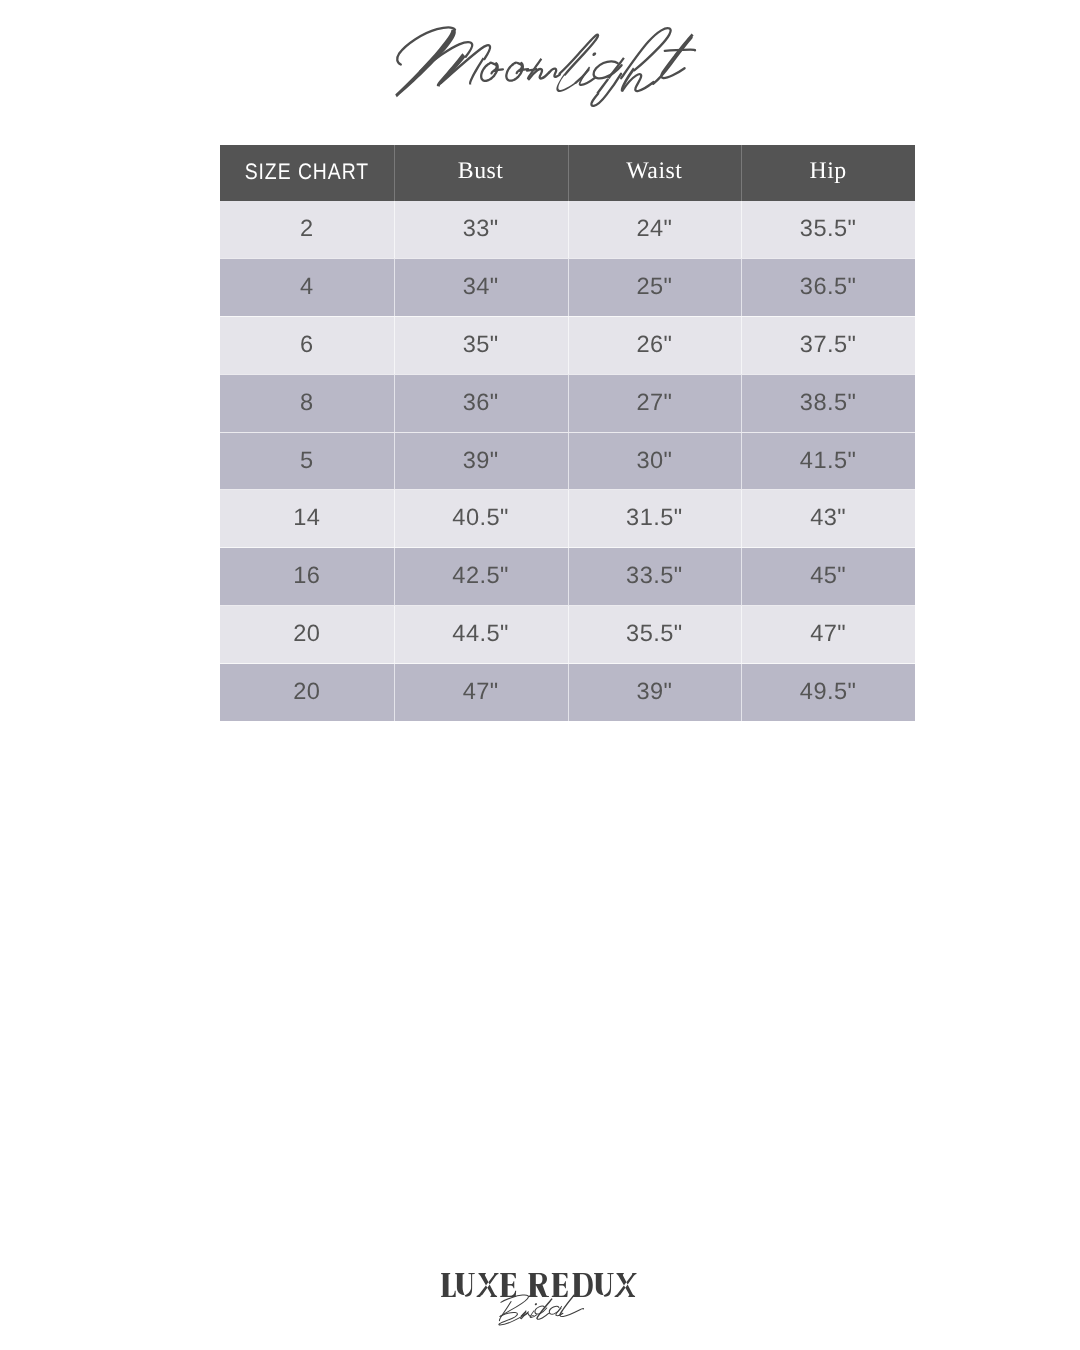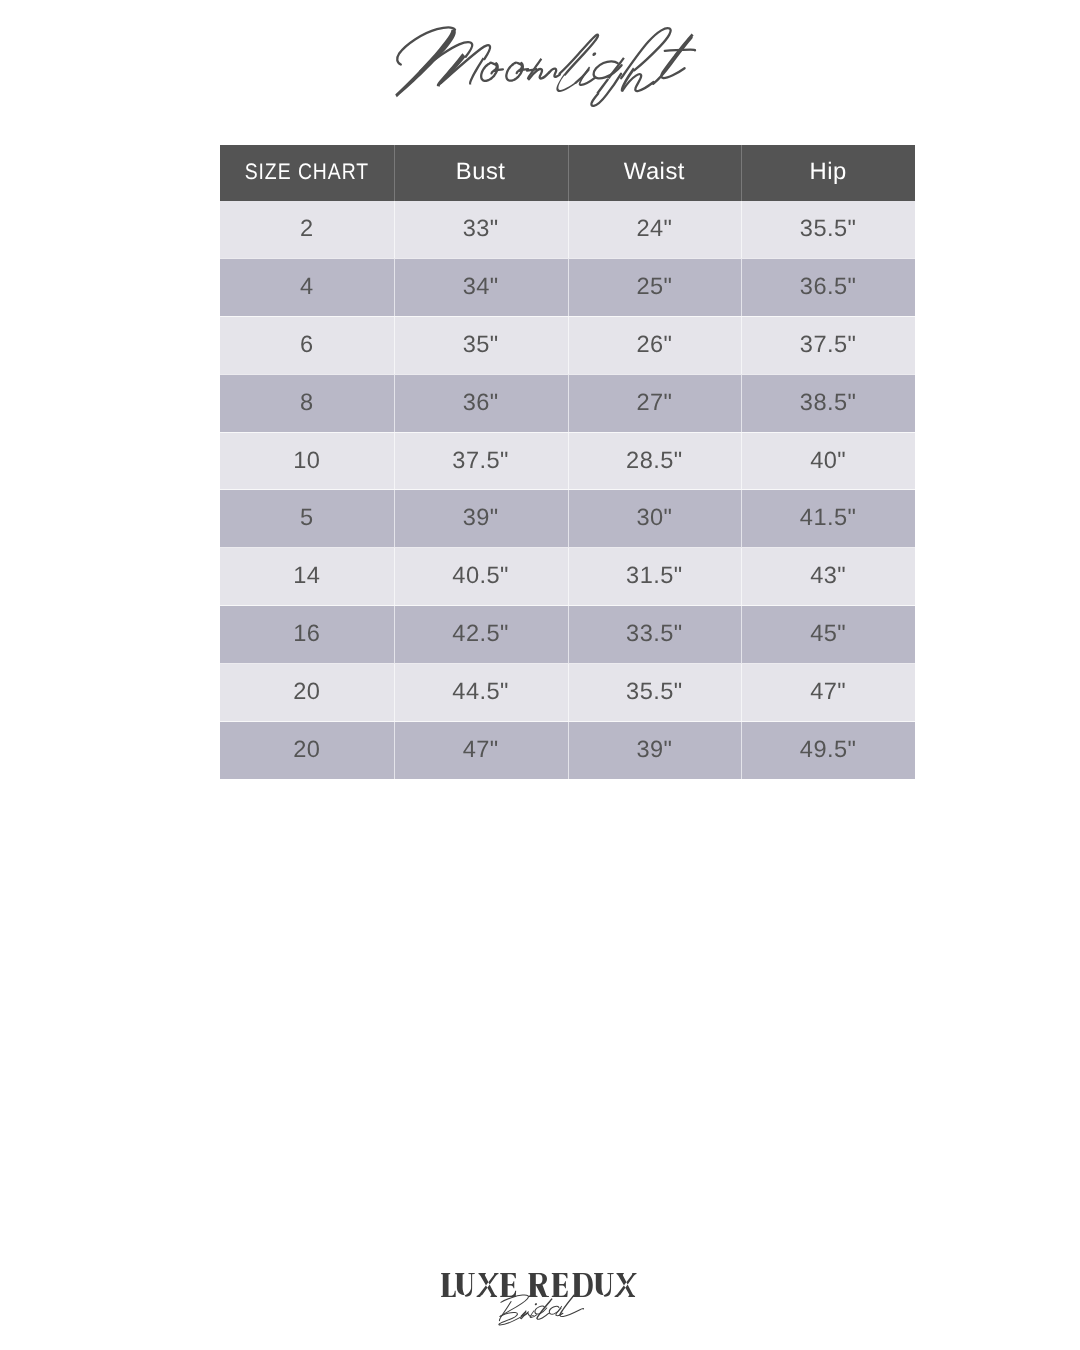--- a/index.html
+++ b/index.html
@@ -14,21 +14,21 @@
   .brand-title{position:absolute;left:0;top:0;width:1080px;height:130px;}
   .brand-title svg{display:block;width:1080px;height:130px;}
 
   
   .size-table{position:absolute;left:192px;top:145px;width:695px;
               border-collapse:collapse;table-layout:fixed;margin-left:28px;}
   .size-table th,.size-table td{padding:0;text-align:center;vertical-align:middle;
               font-weight:400;border:0;}
   .size-table thead th{background:#545454;color:#ffffff;height:54px;
               font-size:23.8px;letter-spacing:.5px;line-height:1;padding-bottom:2px;}
-  .size-table thead th+th{box-shadow:inset 1px 0 0 rgba(255,255,255,.22);}
+  .size-table thead th+th{box-shadow:inset 1px 0 0 rgba(255,255,255,.22);font-family:Liberation Serif, serif;}
   .size-table tbody td{height:56.9px;color:#555555;font-size:23.6px;letter-spacing:.45px;}
   .size-table tbody td+td{box-shadow:inset 1px 0 0 rgba(255,255,255,.62);}
   .size-table tbody tr.odd td{background:#e5e4ea;}
   .size-table tbody tr.even td{background:#b9b8c7;}
   .size-table tbody tr+tr td{border-top:1px solid rgba(255,255,255,.72);}
   .hdr-label span{display:inline-block;transform:scaleX(.866);font-size:22.4px;letter-spacing:1.1px;}
 
   
   .footer-logo{position:absolute;left:0;top:1255px;width:1080px;height:85px;}
   .footer-logo svg{display:block;width:1080px;height:85px;}
@@ -113,26 +113,20 @@
           <td>35"</td>
           <td>26"</td>
           <td>37.5"</td>
         </tr>
         <tr class="even">
           <td>8</td>
           <td>36"</td>
           <td>27"</td>
           <td>38.5"</td>
         </tr>
-        <tr class="odd">
-          <td>10</td>
-          <td>37.5"</td>
-          <td>28.5"</td>
-          <td>40"</td>
-        </tr>
         <tr class="even">
           <td>5</td>
           <td>39"</td>
           <td>30"</td>
           <td>41.5"</td>
         </tr>
         <tr class="odd">
           <td>14</td>
           <td>40.5"</td>
           <td>31.5"</td>

